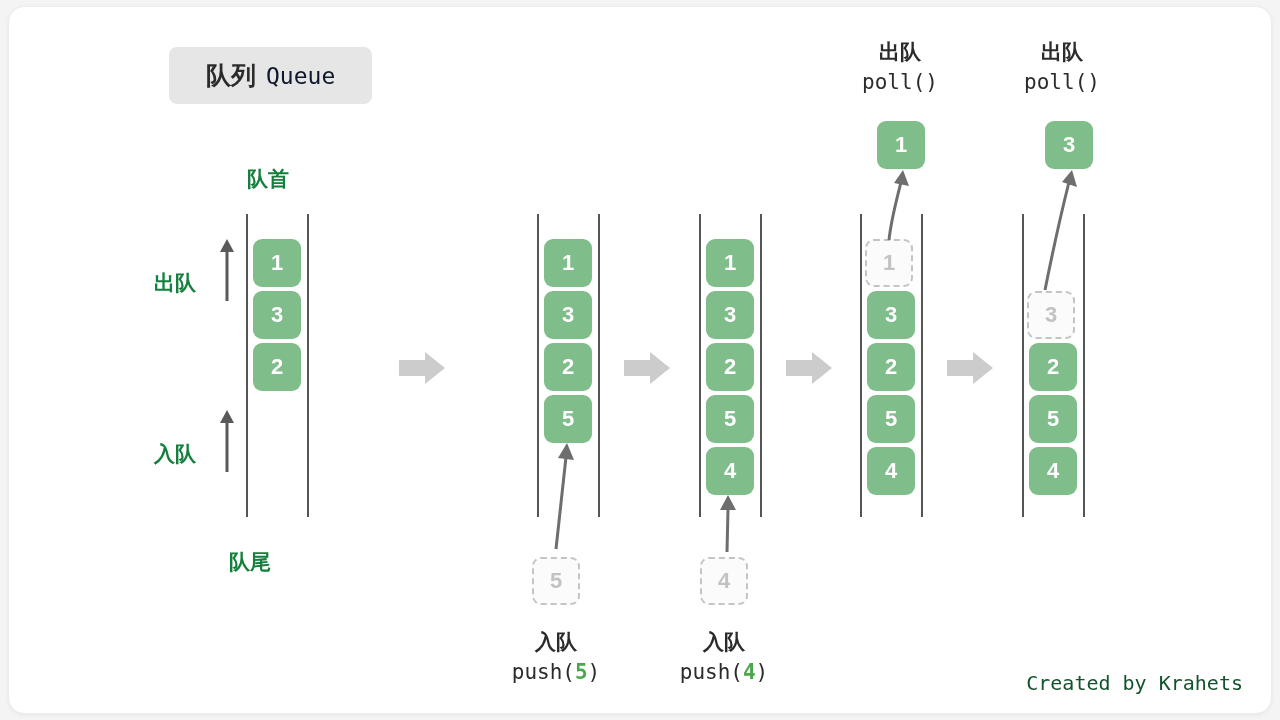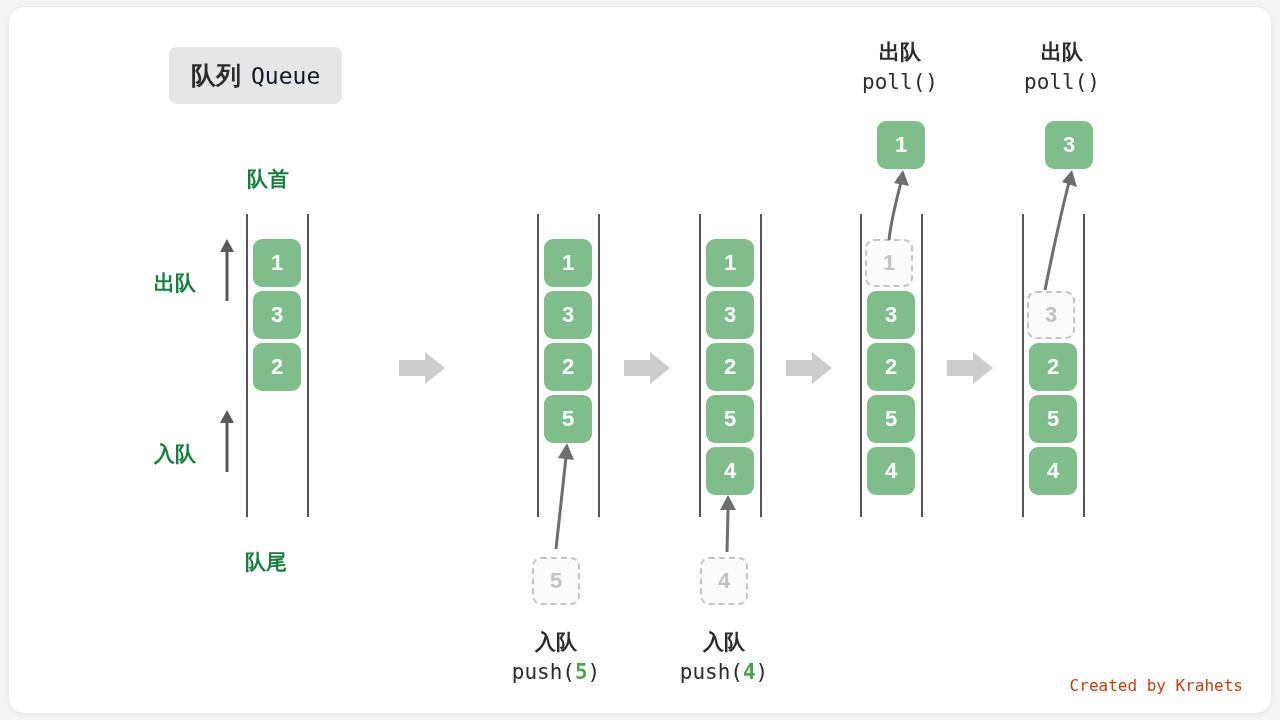--- a/index.html
+++ b/index.html
@@ -19,21 +19,21 @@
     box-shadow: 0 1px 4px rgba(0,0,0,0.06);
     overflow: hidden;
   }
   .abs { position: absolute; }
 
   
   #title-badge {
     left: 160px; top: 40px;
     background: #e6e6e6;
     border-radius: 8px;
-    padding: 12px 22px;
+    padding: 12px 37px;
     display: flex; align-items: baseline; gap: 10px;
     white-space: nowrap;
   }
   #title-badge .cn {
     font-size: 25px; font-weight: bold; color: #2b2b2b;
     font-family: "Liberation Sans", "DejaVu Sans", sans-serif;
   }
   #title-badge .en {
     font-size: 23px; color: #0f172a;
     font-family: "DejaVu Sans Mono", "Liberation Mono", monospace;
@@ -82,37 +82,37 @@
 
   
   .block-arrow { width: 46px; height: 34px; }
 
   
   .thin-arrow { overflow: visible; }
 
   
   #watermark {
     right: 28px; bottom: 18px;
-    font-size: 16px; color: #c2410c;
+    font-size: 20px; color: #14532d;
     font-family: "DejaVu Sans Mono", "Liberation Mono", monospace;
     white-space: nowrap;
   }
 </style>
 </head>
 <body>
 
 <div id="card">
 
   <div class="abs" id="title-badge">
     <span class="cn">队列</span>
     <span class="en">Queue</span>
   </div>
 
   <div class="abs cn-bold" style="left:238px; top:158px;">队首</div>
-  <div class="abs cn-bold" style="left:236px; top:541px;">队尾</div>
+  <div class="abs cn-bold" style="left:220px; top:541px;">队尾</div>
 
   <div class="abs cn-bold" style="left:145px; top:262px;">出队</div>
   <div class="abs cn-bold" style="left:145px; top:433px;">入队</div>
 
   <svg class="abs thin-arrow" style="left:206px; top:232px;" width="24" height="62" viewBox="0 0 24 62">
     <line x1="12" y1="62" x2="12" y2="10" stroke="#5a5a5a" stroke-width="3"></line>
     <polygon points="12,0 5,13 19,13" fill="#5a5a5a"></polygon>
   </svg>
 
   <svg class="abs thin-arrow" style="left:206px; top:403px;" width="24" height="62" viewBox="0 0 24 62">

